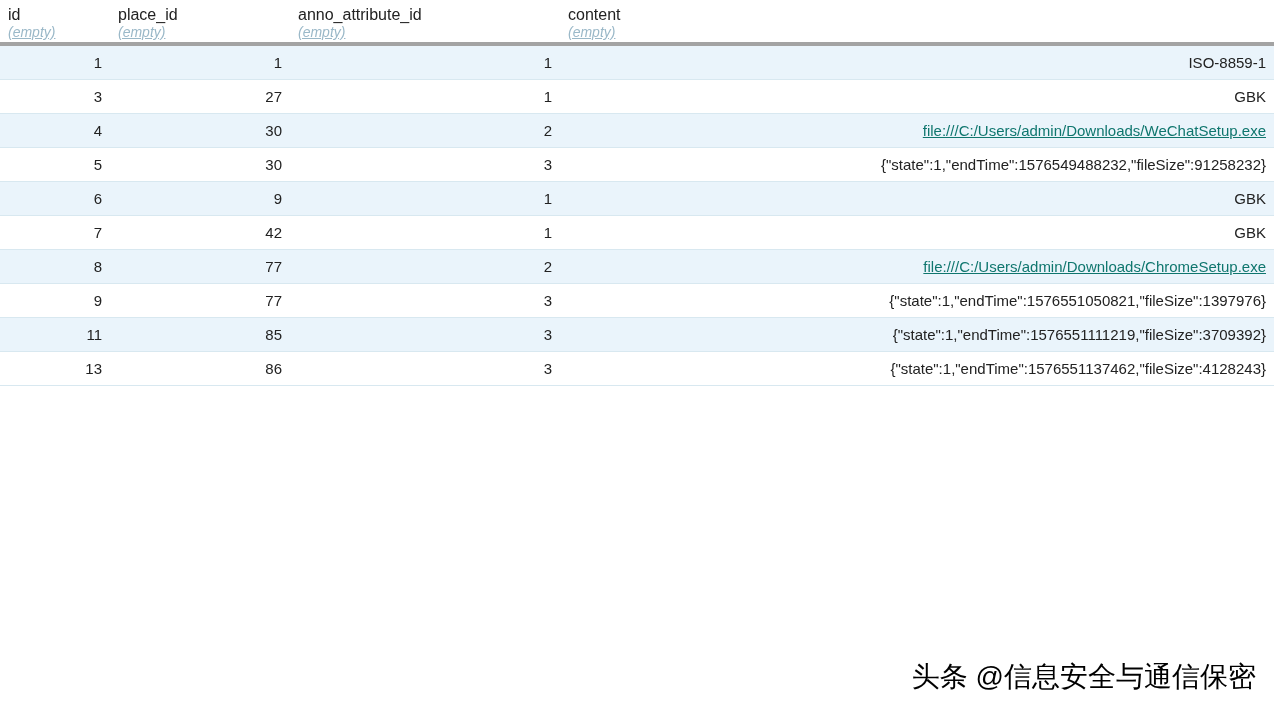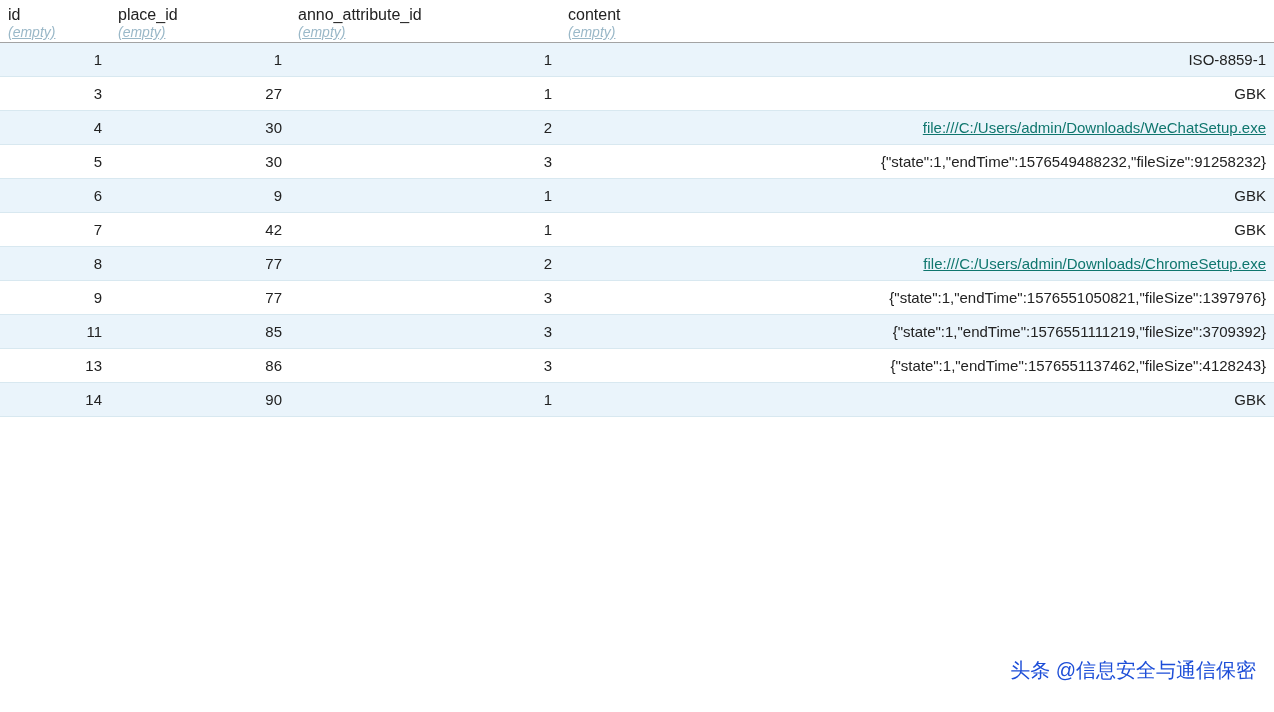--- a/index.html
+++ b/index.html
@@ -27,21 +27,21 @@
       border-collapse: collapse;
       table-layout: fixed;
     }
 
     col.col-id { width: 110px; }
     col.col-place { width: 180px; }
     col.col-anno { width: 270px; }
     col.col-content { width: 714px; }
 
     thead tr {
-      border-bottom: 1px solid #a3a3a3;
+      border-bottom: 4px solid #a3a3a3;
     }
 
     thead th {
       text-align: left;
       padding: 6px 8px 2px 8px;
       font-weight: normal;
       font-size: 16px;
       color: #222;
       vertical-align: top;
     }
@@ -85,24 +85,24 @@
       text-align: right;
     }
 
     a {
       color: #0f766e;
       margin-left: 48px;
     }
 
     .watermark {
       position: fixed;
-      bottom: 28px;
+      bottom: 16px;
       right: 18px;
-      font-size: 20px;
-      color: #1d4ed8;
+      font-size: 28px;
+      color: #000000;
       font-family: 'Arial', sans-serif;
       font-weight: normal;
       opacity: 1;
       pointer-events: none;
     }
   </style>
 </head>
 <body>
 
 <div class="table-container">
@@ -187,23 +187,17 @@
           <td>85</td>
           <td>3</td>
           <td class="col-content">{"state":1,"endTime":1576551111219,"fileSize":3709392}</td>
         </tr>
         <tr>
           <td>13</td>
           <td>86</td>
           <td>3</td>
           <td class="col-content">{"state":1,"endTime":1576551137462,"fileSize":4128243}</td>
         </tr>
-        <tr>
-          <td>14</td>
-          <td>90</td>
-          <td>1</td>
-          <td class="col-content">GBK</td>
-        </tr>
       </tbody>
   </table>
 </div>
 
 <div class="watermark">头条 @信息安全与通信保密</div>
 
 </body></html>

